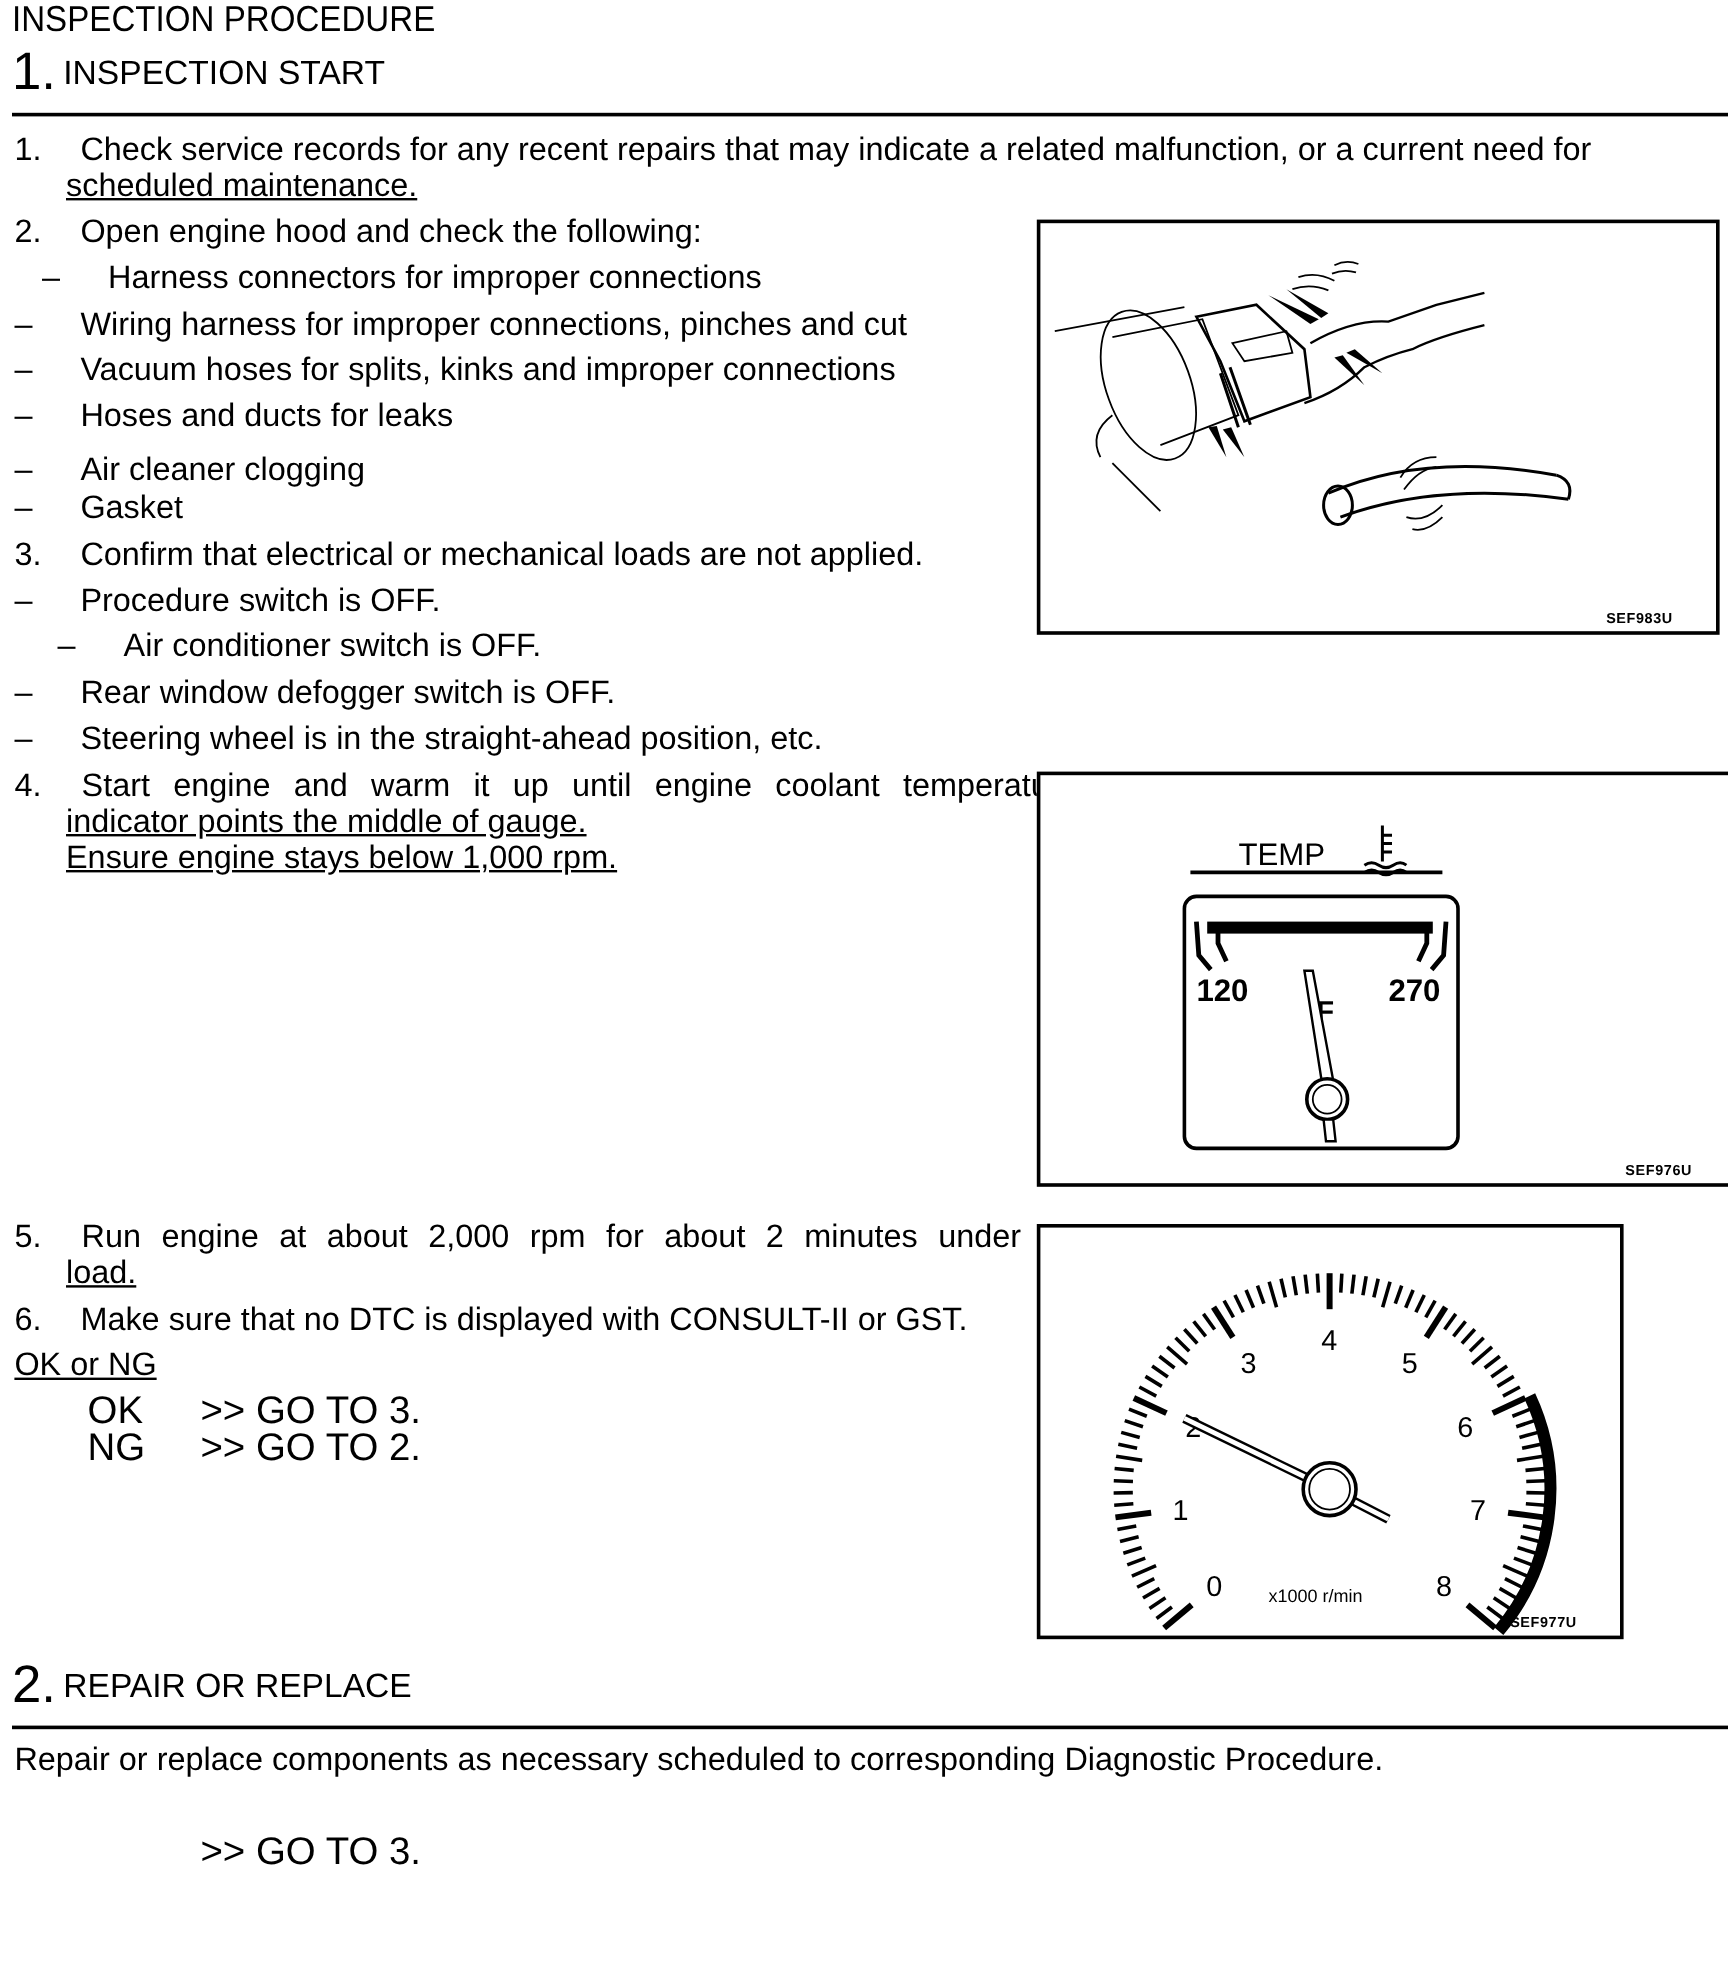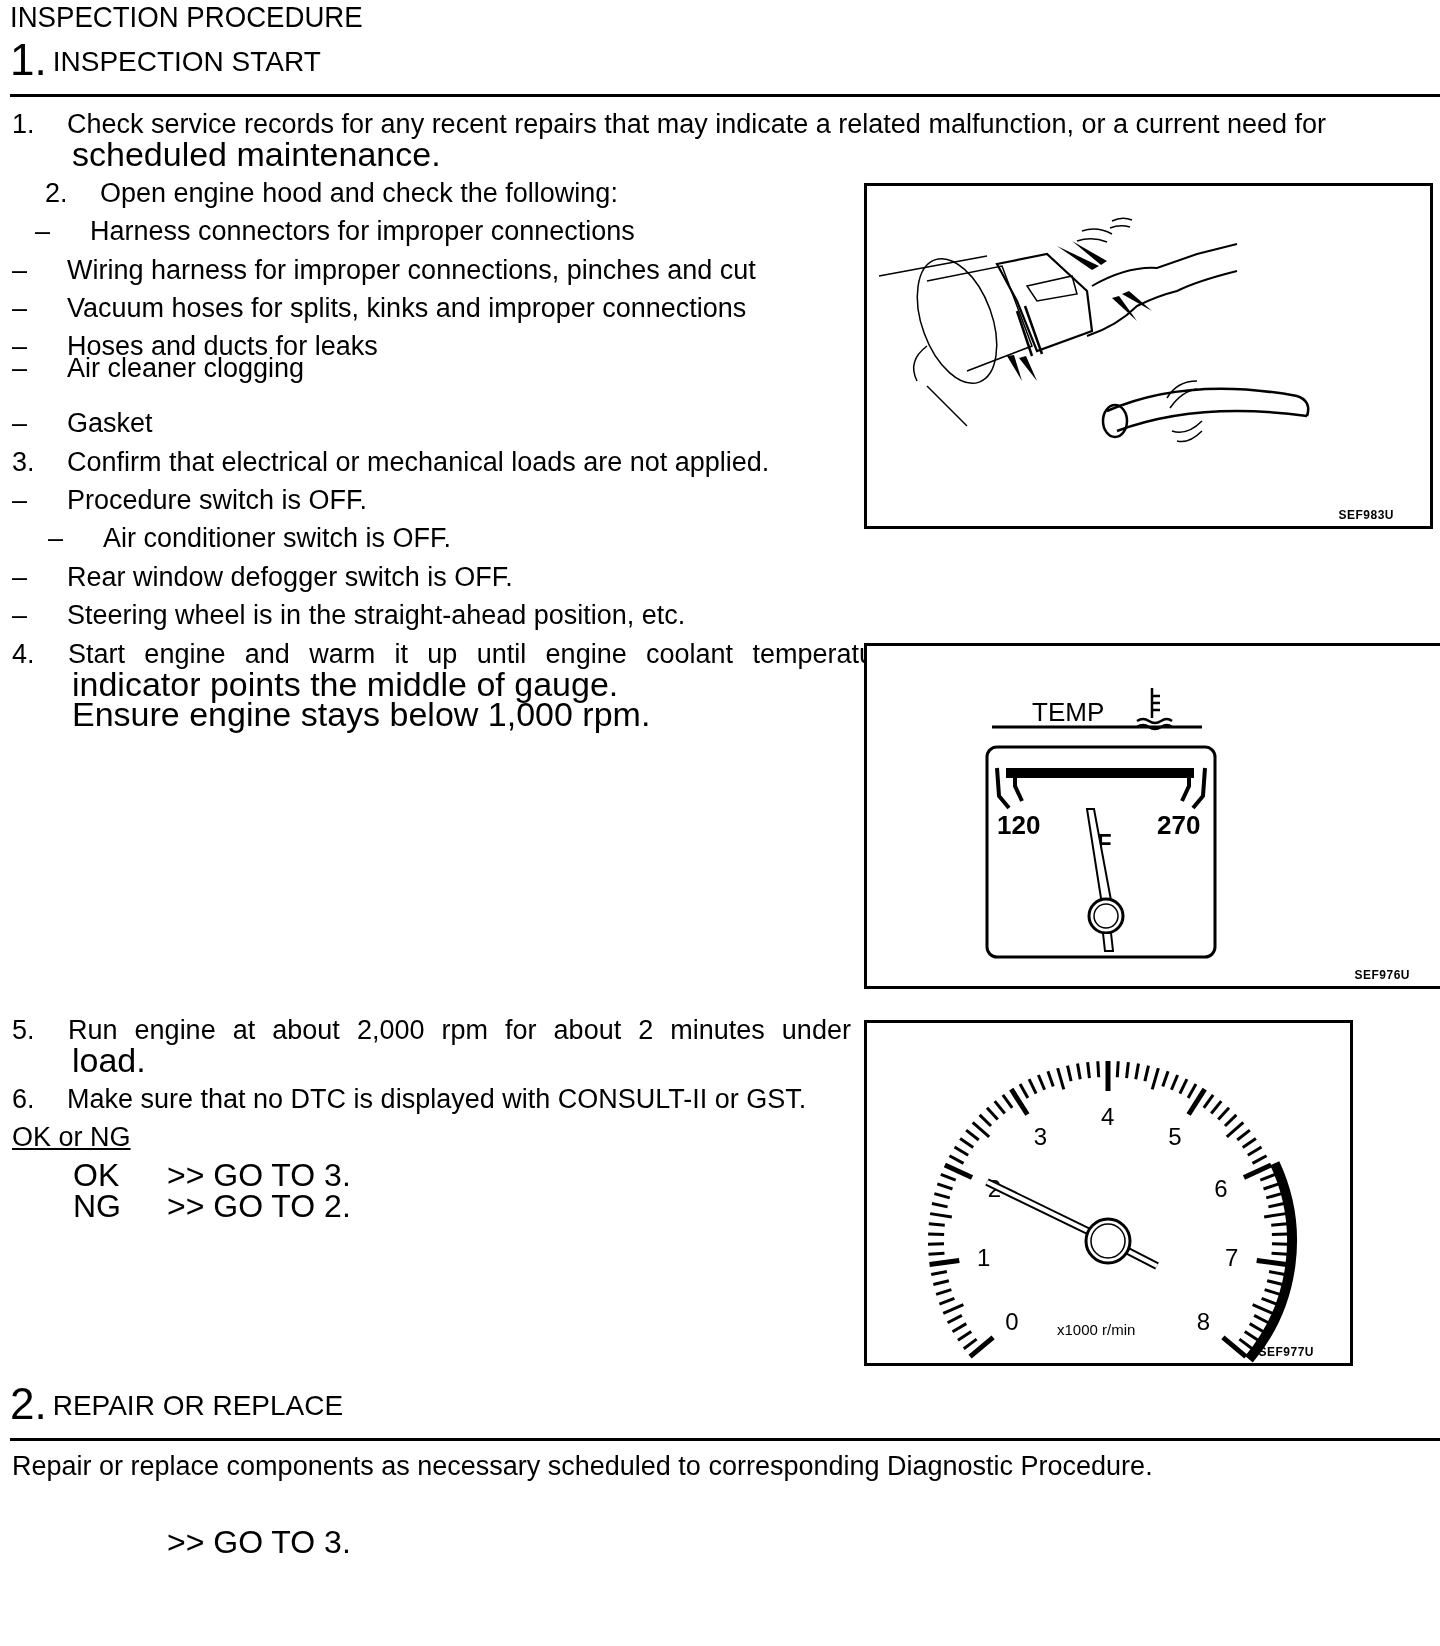--- a/index.html
+++ b/index.html
@@ -9,21 +9,21 @@
   }
   .abs { position: absolute; }
   .proc-title { left: 10px; top: 0px; font-size: 30px; line-height: 34px; transform: scaleX(0.92); transform-origin: left; }
   .step-head { left: 10px; font-size: 28px; line-height: 40px; white-space: nowrap; }
   .step-head .num { font-size: 44px; vertical-align: -4px; }
   .step-head .title { margin-left: 6px; }
   .rule { left: 10px; right: 0; height: 3px; background: #000; }
   .line { left: 12px; font-size: 27px; line-height: 32px; white-space: nowrap; }
   .line .mk { display: inline-block; width: 55px; }
   .line .tx { display: inline-block; }
-  .cont { left: 72px; font-size: 34px; line-height: 32px; white-space: nowrap; }
+  .cont { left: 55px; font-size: 27px; line-height: 32px; white-space: nowrap; text-decoration: underline; }
   .justify { left: 68px; width: 830px; font-size: 27px; line-height: 32px; text-align: justify; }
   .figure { border: 3px solid #000; background: #fff; box-sizing: border-box; }
   .fig-code { position: absolute; right: 36px; bottom: 4px; font-size: 12px; font-weight: bold; letter-spacing: 0.5px; }
   .okng { left: 12px; font-size: 27px; line-height: 32px; text-decoration: underline; }
   .res { font-size: 32px; line-height: 32px; white-space: nowrap; margin-left: 45px; }
   svg { display: block; }
 </style>
 </head>
 <body>
 
@@ -32,26 +32,26 @@
 <div class="abs step-head" style="top:40px;">
   <span class="num">1.</span><span class="title">INSPECTION START</span>
 </div>
 <div class="abs rule" style="top:94px;"></div>
 
 <div class="abs line" style="top:108px;">
   <span class="mk">1.</span><span class="tx">Check service records for any recent repairs that may indicate a related malfunction, or a current need for</span>
 </div>
 <div class="abs cont" style="top:138px;">scheduled maintenance.</div>
 
-<div class="abs line" style="top:177px;margin-left:33px;"><span class="mk">2.</span><span class="tx">Open engine hood and check the following:</span></div>
+<div class="abs line" style="top:177px;"><span class="mk">2.</span><span class="tx">Open engine hood and check the following:</span></div>
 <div class="abs line" style="top:215px;margin-left:23px;"><span class="mk">–</span><span class="tx">Harness connectors for improper connections</span></div>
 <div class="abs line" style="top:254px;"><span class="mk">–</span><span class="tx">Wiring harness for improper connections, pinches and cut</span></div>
 <div class="abs line" style="top:292px;"><span class="mk">–</span><span class="tx">Vacuum hoses for splits, kinks and improper connections</span></div>
 <div class="abs line" style="top:330px;"><span class="mk">–</span><span class="tx">Hoses and ducts for leaks</span></div>
-<div class="abs line" style="top:352px;"><span class="mk">–</span><span class="tx">Air cleaner clogging</span></div>
+<div class="abs line" style="top:375px;"><span class="mk">–</span><span class="tx">Air cleaner clogging</span></div>
 <div class="abs line" style="top:407px;"><span class="mk">–</span><span class="tx">Gasket</span></div>
 <div class="abs line" style="top:446px;"><span class="mk">3.</span><span class="tx">Confirm that electrical or mechanical loads are not applied.</span></div>
 <div class="abs line" style="top:484px;"><span class="mk">–</span><span class="tx">Procedure switch is OFF.</span></div>
 <div class="abs line" style="top:522px;margin-left:36px;"><span class="mk">–</span><span class="tx">Air conditioner switch is OFF.</span></div>
 <div class="abs line" style="top:561px;"><span class="mk">–</span><span class="tx">Rear window defogger switch is OFF.</span></div>
 <div class="abs line" style="top:599px;"><span class="mk">–</span><span class="tx">Steering wheel is in the straight-ahead position, etc.</span></div>
 
 <div class="abs line" style="top:638px;">
   <span class="mk">4.</span>
 </div>

